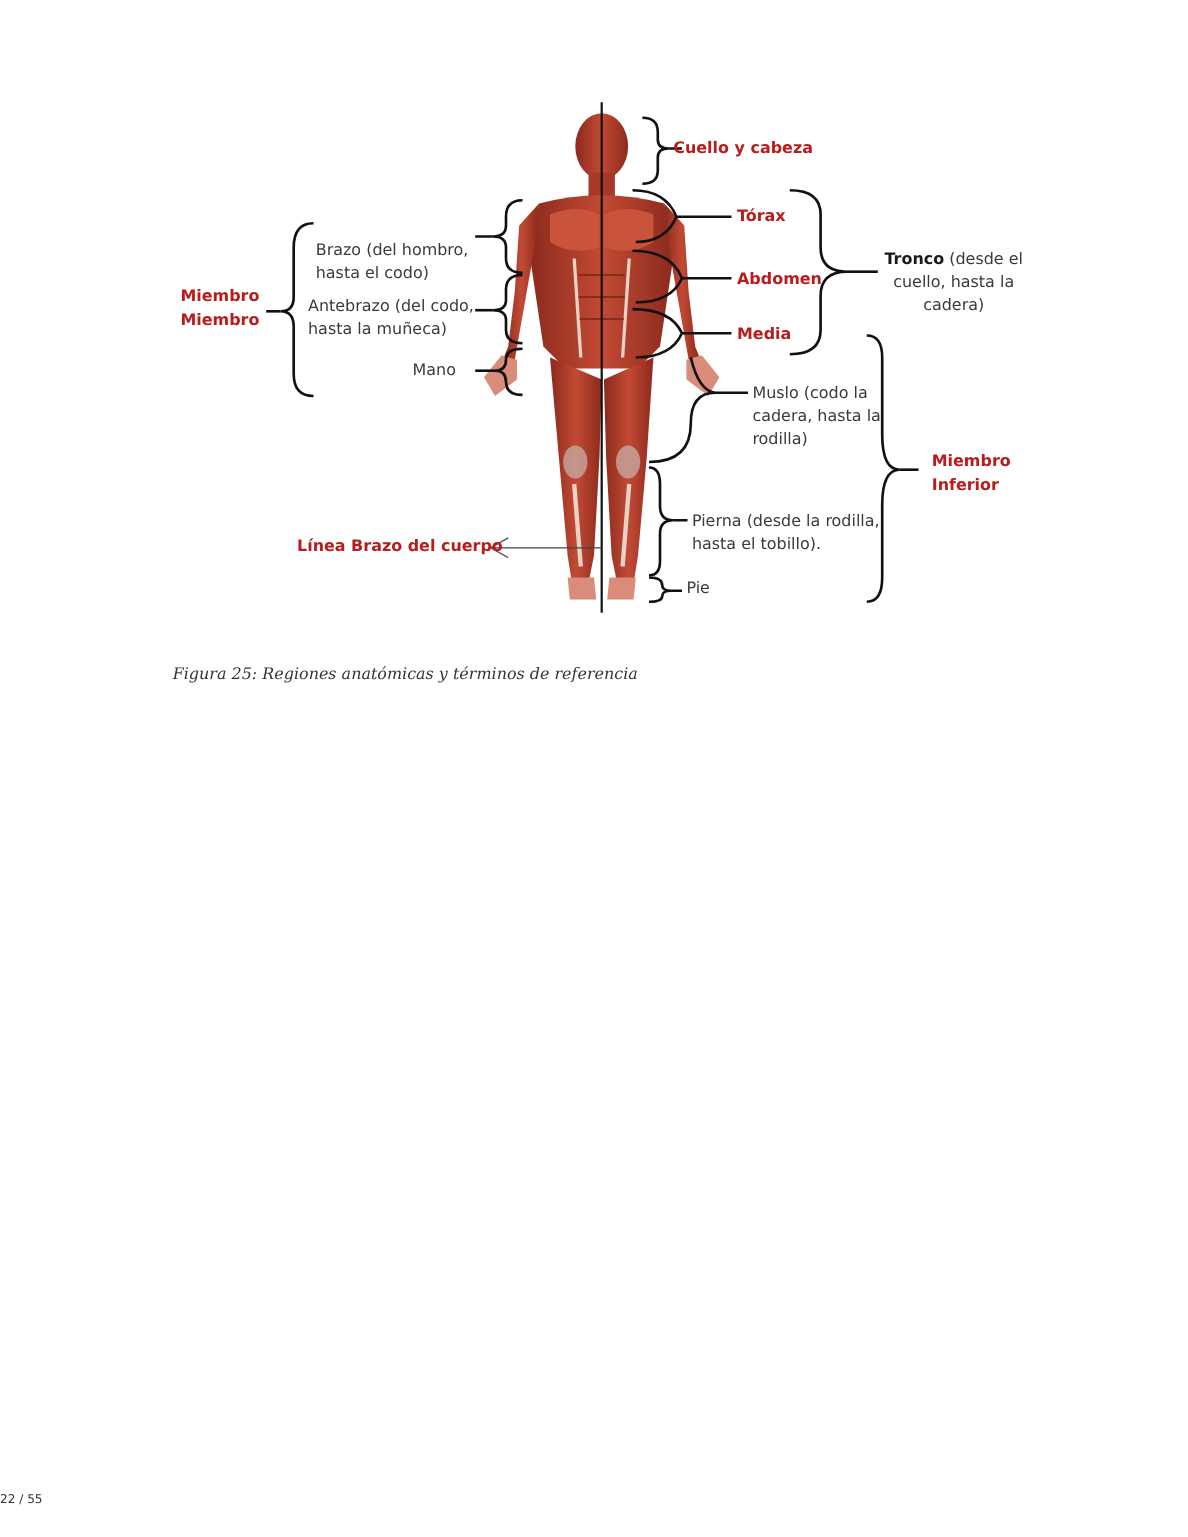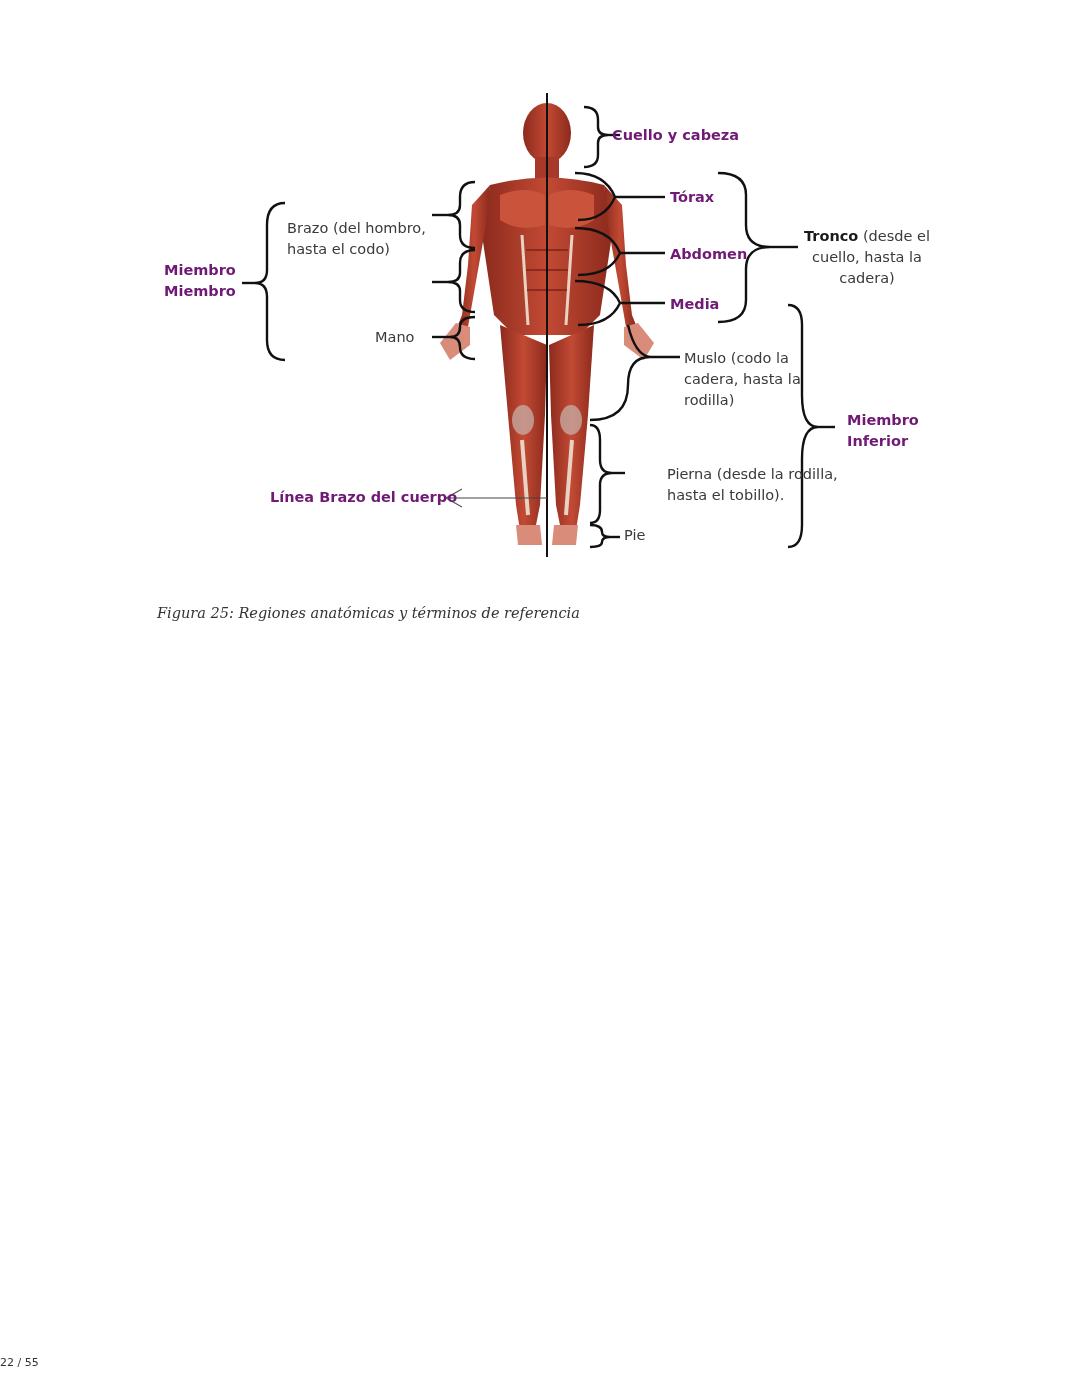--- a/index.html
+++ b/index.html
@@ -1,20 +1,20 @@
 <!DOCTYPE html>
 <html><head>
   <meta charset="utf-8">
   <style>
     html, body { margin: 0; padding: 0; background: #ffffff; }
     body { width: 1080px; height: 1397px; position: relative; overflow: hidden; font-family: "DejaVu Sans", sans-serif; }
     .figure { position: absolute; left: 150px; top: 85px; width: 790px; height: 480px; }
     .figure svg { position: absolute; left: 0; top: 0; }
     .lbl { position: absolute; font-family: "DejaVu Sans", sans-serif; font-size: 14.5px; color: #3a3a3a; line-height: 21px; white-space: nowrap; }
-    .lbl.bold { font-weight: bold; color: #701a75; }
+    .lbl.bold { font-weight: bold; color: #b91c1c; }
     .lbl .b { font-weight: bold; color: #1a1a1a; }
     .center { text-align: center; }
     .caption { position: absolute; left: 157px; top: 605px; font-family: "DejaVu Serif", serif; font-style: italic; font-size: 14.5px; color: #333333; }
     .pagenum { position: absolute; left: 0; width: 1080px; top: 1356px; font-family: "DejaVu Sans", sans-serif; font-size: 11px; color: #333333; }
   </style>
 </head>
 <body>
 
 <div class="figure">
   <svg width="790" height="480" viewBox="0 0 790 480">
@@ -97,20 +97,24 @@
   </svg>
 
   <div class="lbl bold" style="left:14px; top:175px;">
     <div>Miembro</div>
     <div>Miembro</div>
   </div>
   <div class="lbl" style="left:137px; top:117px;margin-top:16px;">
     <div>Brazo (del hombro,</div>
     <div>hasta el codo)</div>
   </div>
+  <div class="lbl" style="left:130px; top:184px;">
+    <div>Antebrazo (del codo,</div>
+    <div>hasta la muñeca)</div>
+  </div>
   <div class="lbl" style="left:225px; top:242px;">Mano</div>
 
   <div class="lbl bold" style="left:462px; top:40px;">Cuello y cabeza</div>
   <div class="lbl bold" style="left:520px; top:102px;">Tórax</div>
   <div class="lbl bold" style="left:520px; top:159px;">Abdomen</div>
   <div class="lbl bold" style="left:520px; top:209px;">Media</div>
   <div class="lbl center" style="left:652px; top:141px; width:130px;">
     <div><span class="b">Tronco</span><span> (desde el</span></div>
     <div>cuello, hasta la</div>
     <div>cadera)</div>
@@ -118,21 +122,21 @@
 
   <div class="lbl" style="left:534px; top:263px;">
     <div>Muslo (codo la</div>
     <div>cadera, hasta la</div>
     <div>rodilla)</div>
   </div>
   <div class="lbl bold" style="left:697px; top:325px;">
     <div>Miembro</div>
     <div>Inferior</div>
   </div>
-  <div class="lbl" style="left:479px; top:379px;margin-left:38px;">
+  <div class="lbl" style="left:479px; top:379px;">
     <div>Pierna (desde la rodilla,</div>
     <div>hasta el tobillo).</div>
   </div>
   <div class="lbl" style="left:474px; top:440px;">Pie</div>
 
   <div class="lbl bold" style="left:120px; top:402px;">Línea Brazo del cuerpo</div>
 </div>
 
 <div class="caption">Figura 25: Regiones anatómicas y términos de referencia</div>
 

